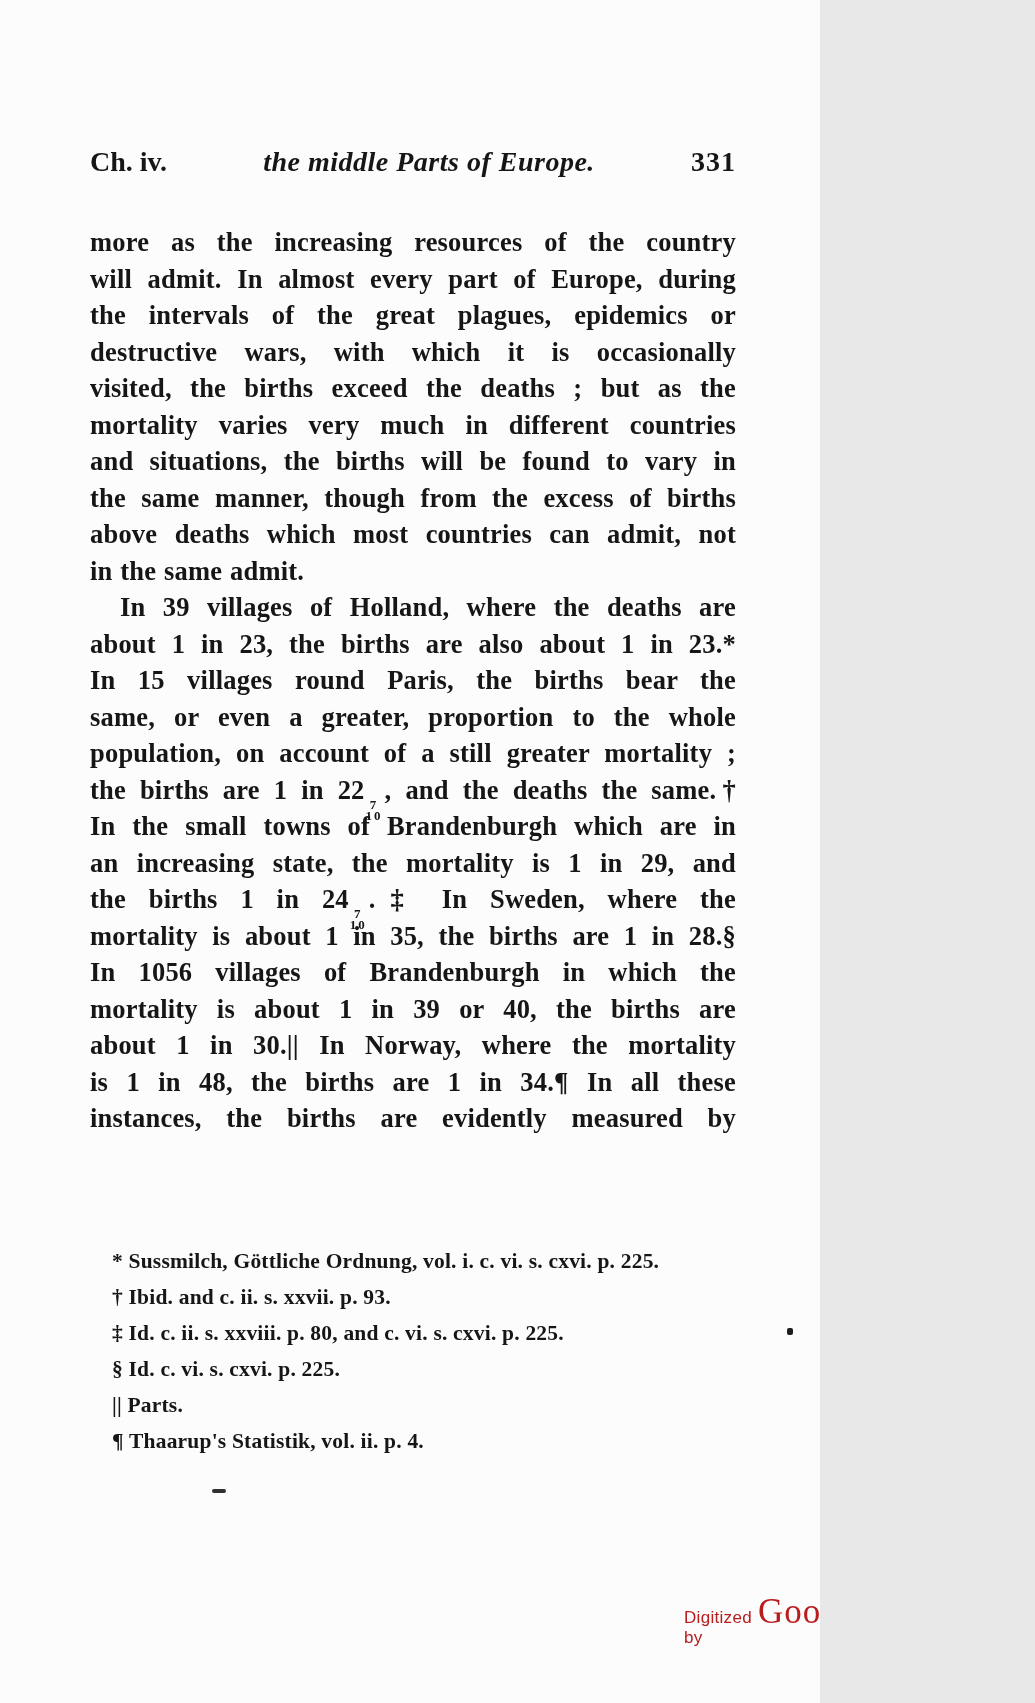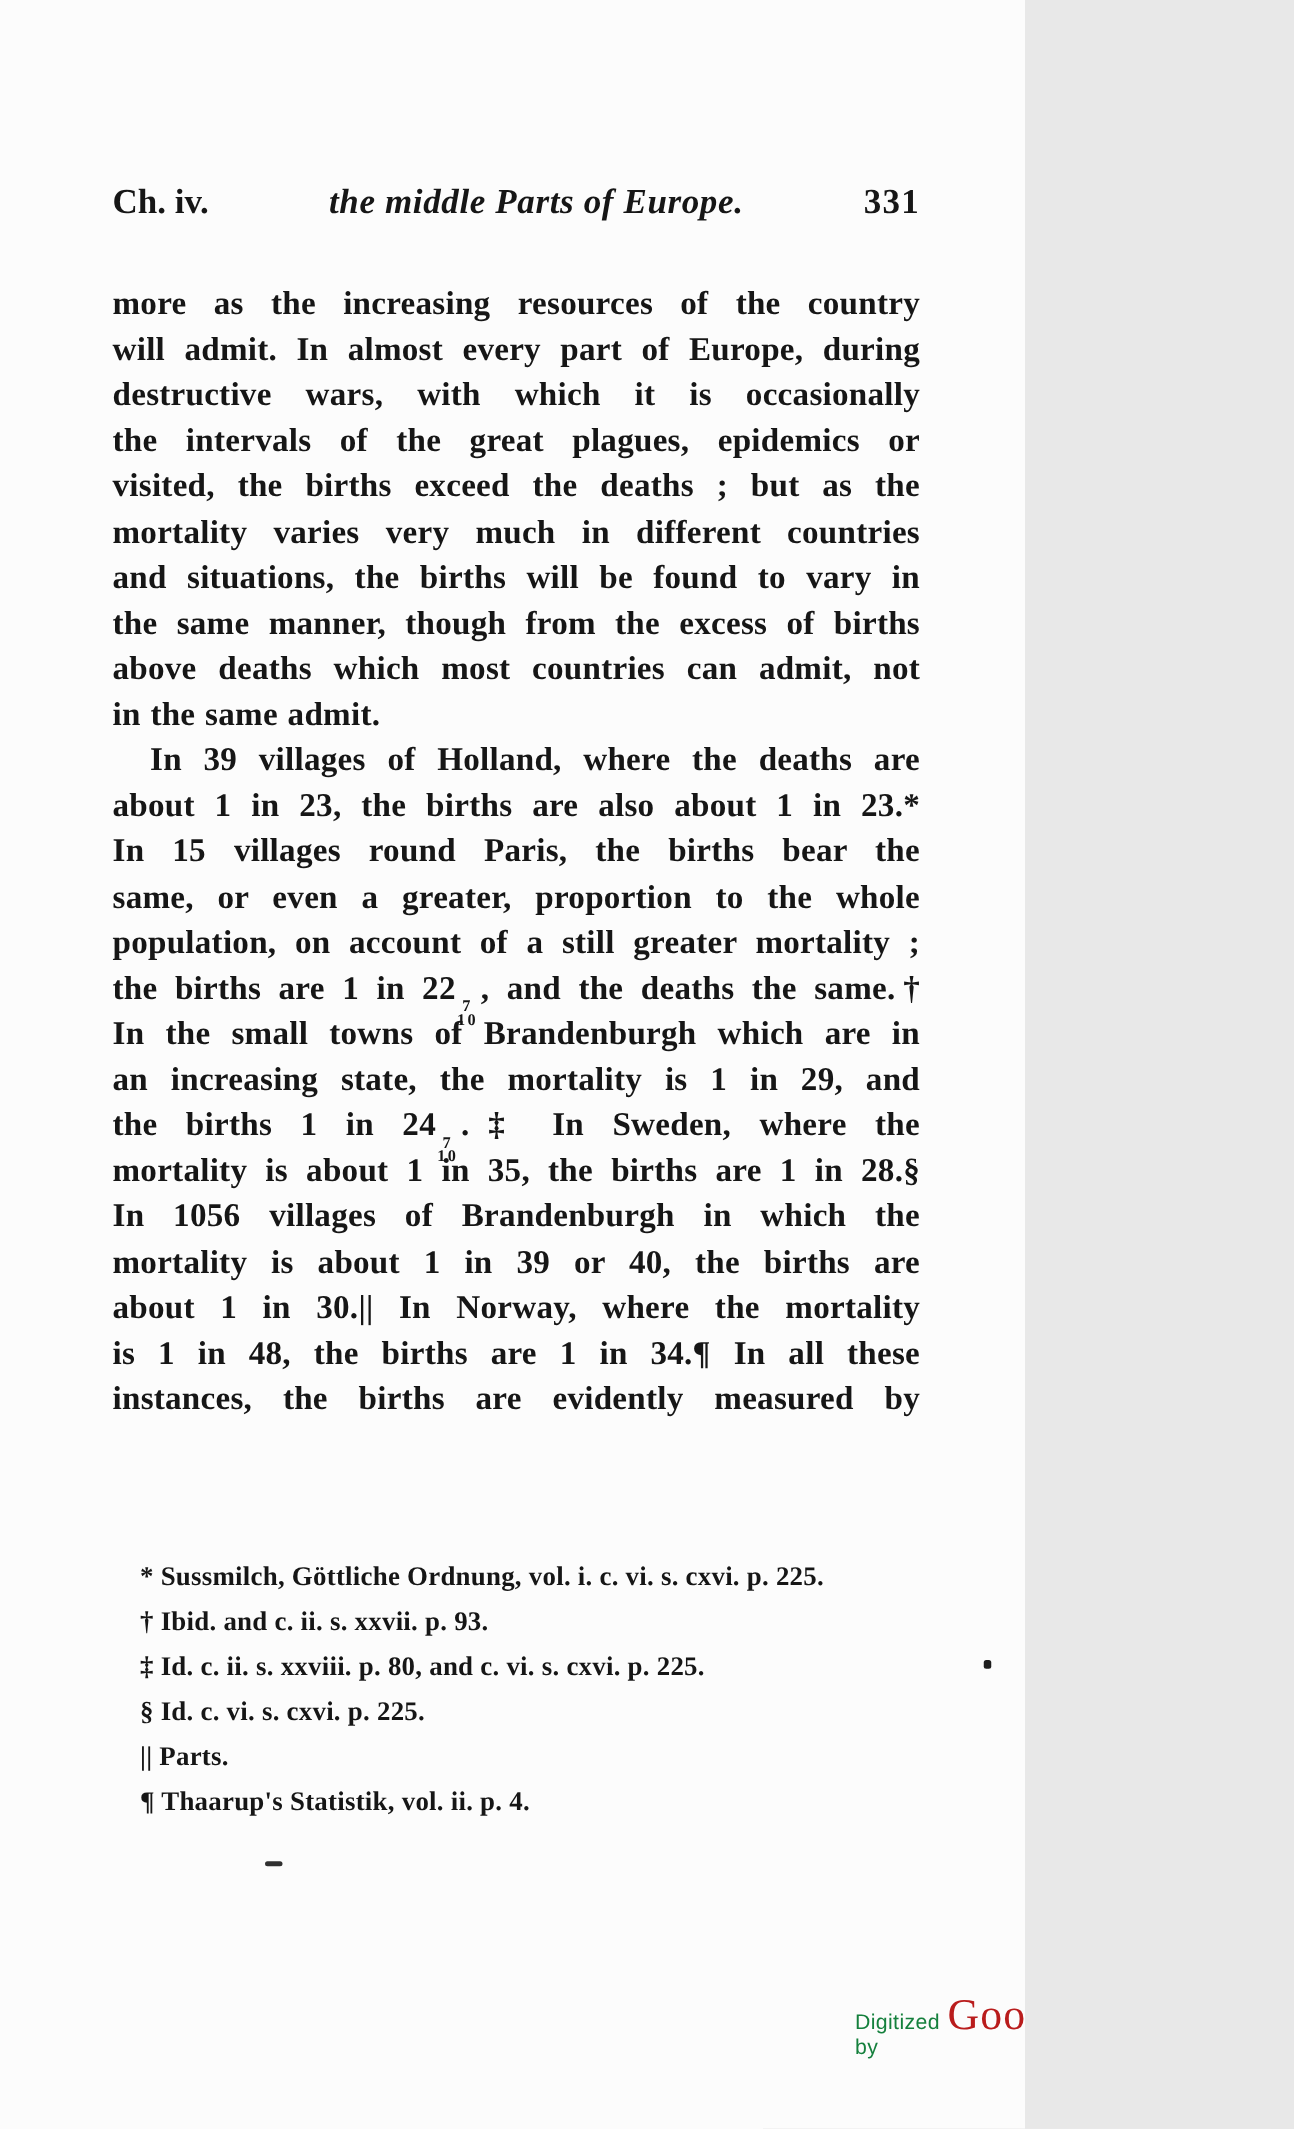--- a/index.html
+++ b/index.html
@@ -49,21 +49,21 @@
     font-size:21.5px;font-weight:bold;letter-spacing:.2px;
   }
   .fn-line{height:36px;line-height:36px;white-space:nowrap;}
   
   .watermark{
     position:absolute;left:684px;top:1592px;
     display:flex;align-items:baseline;
   }
   .wm-prefix{
     font-family:"Liberation Sans","DejaVu Sans",sans-serif;
-    font-size:17px;color:#15803d;letter-spacing:.3px;
+    font-size:17px;color:#b91c1c;letter-spacing:.3px;
   }
   .wm-brand{
     font-family:"Liberation Serif","DejaVu Serif",serif;
     font-size:35px;color:#b91c1c;margin-left:6px;letter-spacing:1px;
   }
   
   .edge-line{position:absolute;left:1029px;top:1093px;width:6px;height:570px;background:#0c0c0c;}
   .speck-quote{position:absolute;left:913px;top:1277px;width:4px;height:9px;background:#2a2a2a;border-radius:2px;transform:rotate(8deg);}
   .speck-dot{position:absolute;left:787px;top:1328px;width:6px;height:7px;background:#1d1d1d;border-radius:2px;}
   .speck-dash{position:absolute;left:212px;top:1489px;width:14px;height:4px;background:#303030;border-radius:2px;}
@@ -75,22 +75,22 @@
 
   <div class="runhead">
     <span class="chap">Ch. iv.</span>
     <span class="title">the middle Parts of Europe.</span>
     <span class="pageno">331</span>
   </div>
 
   <div class="bodytext para-1">
       <div class="line">more as the increasing resources of the country</div>
       <div class="line">will admit.  In almost every part of Europe, during</div>
+      <div class="line">the intervals of the great plagues, epidemics or</div>
       <div class="line">destructive wars, with which it is occasionally</div>
-      <div class="line">the intervals of the great plagues, epidemics or</div>
       <div class="line">visited, the births exceed the deaths ; but as the</div>
       <div class="line">mortality varies very much in different countries</div>
       <div class="line">and situations, the births will be found to vary in</div>
       <div class="line">the same manner, though from the excess of births</div>
       <div class="line">above deaths which most countries can admit, not</div>
       <div class="line nojust">in the same admit.</div>
     </div>
 
   <div class="bodytext para-2">
       <div class="line">In 39 villages of Holland, where the deaths are</div>

